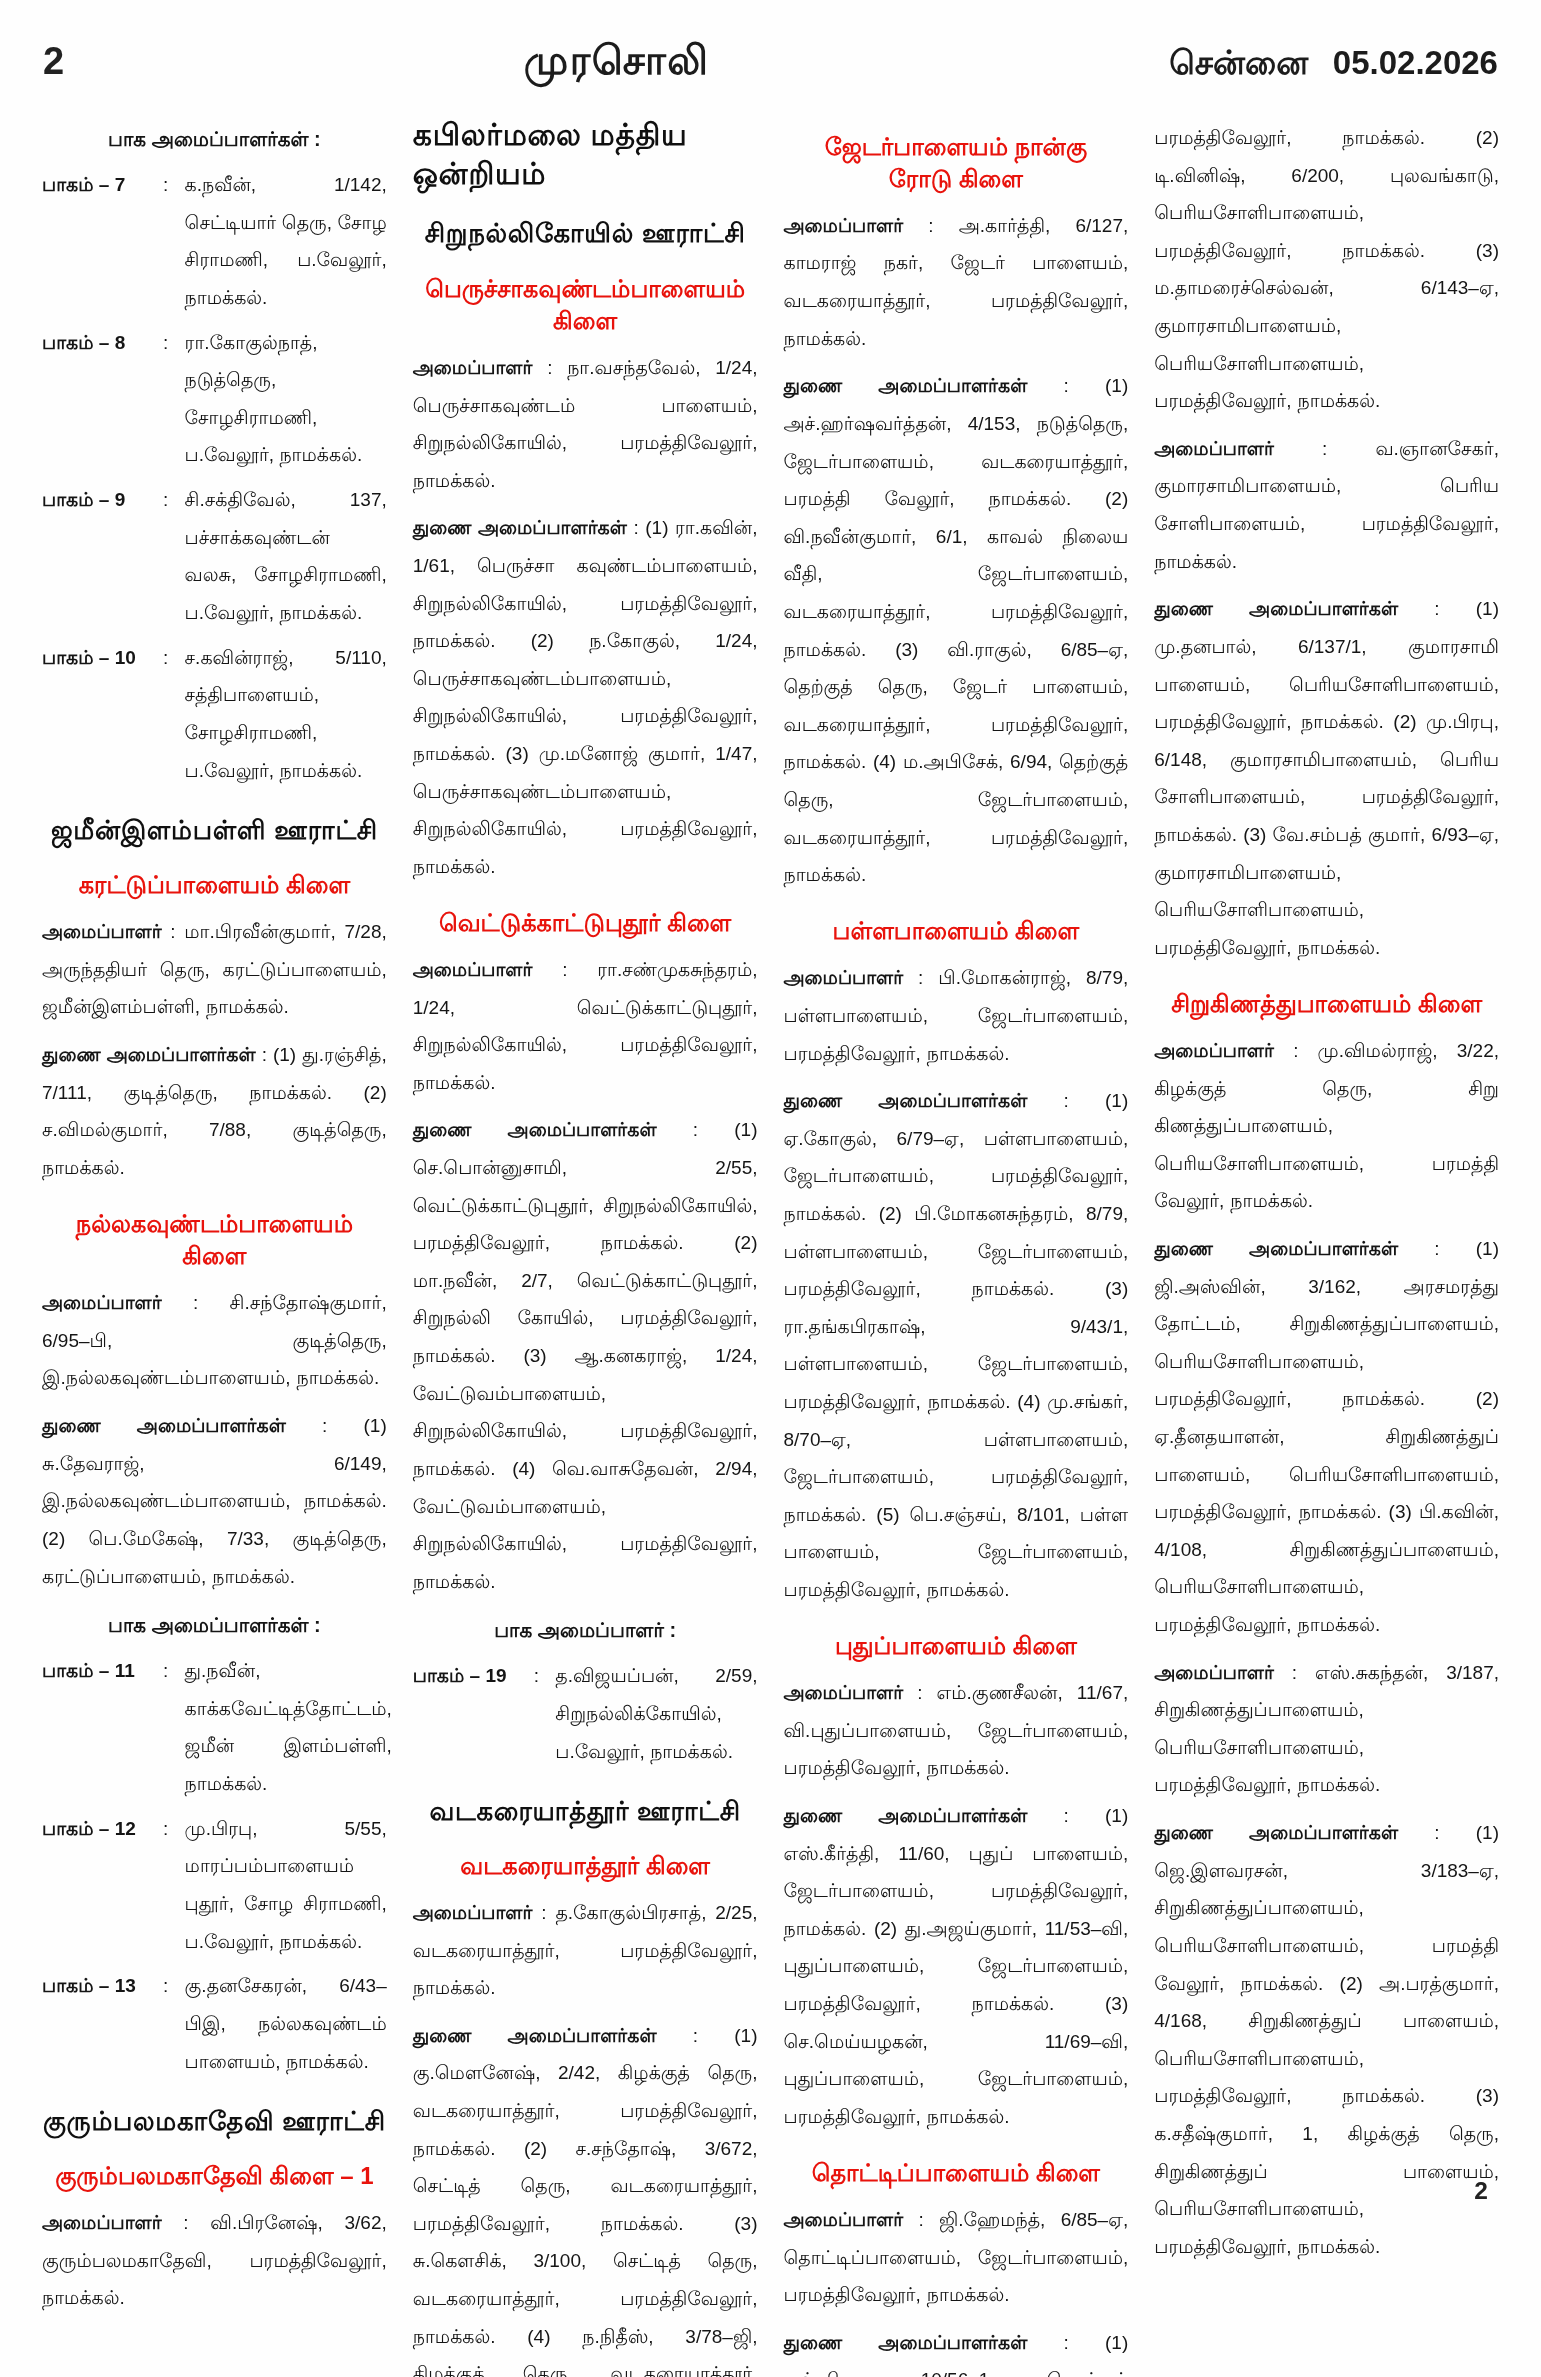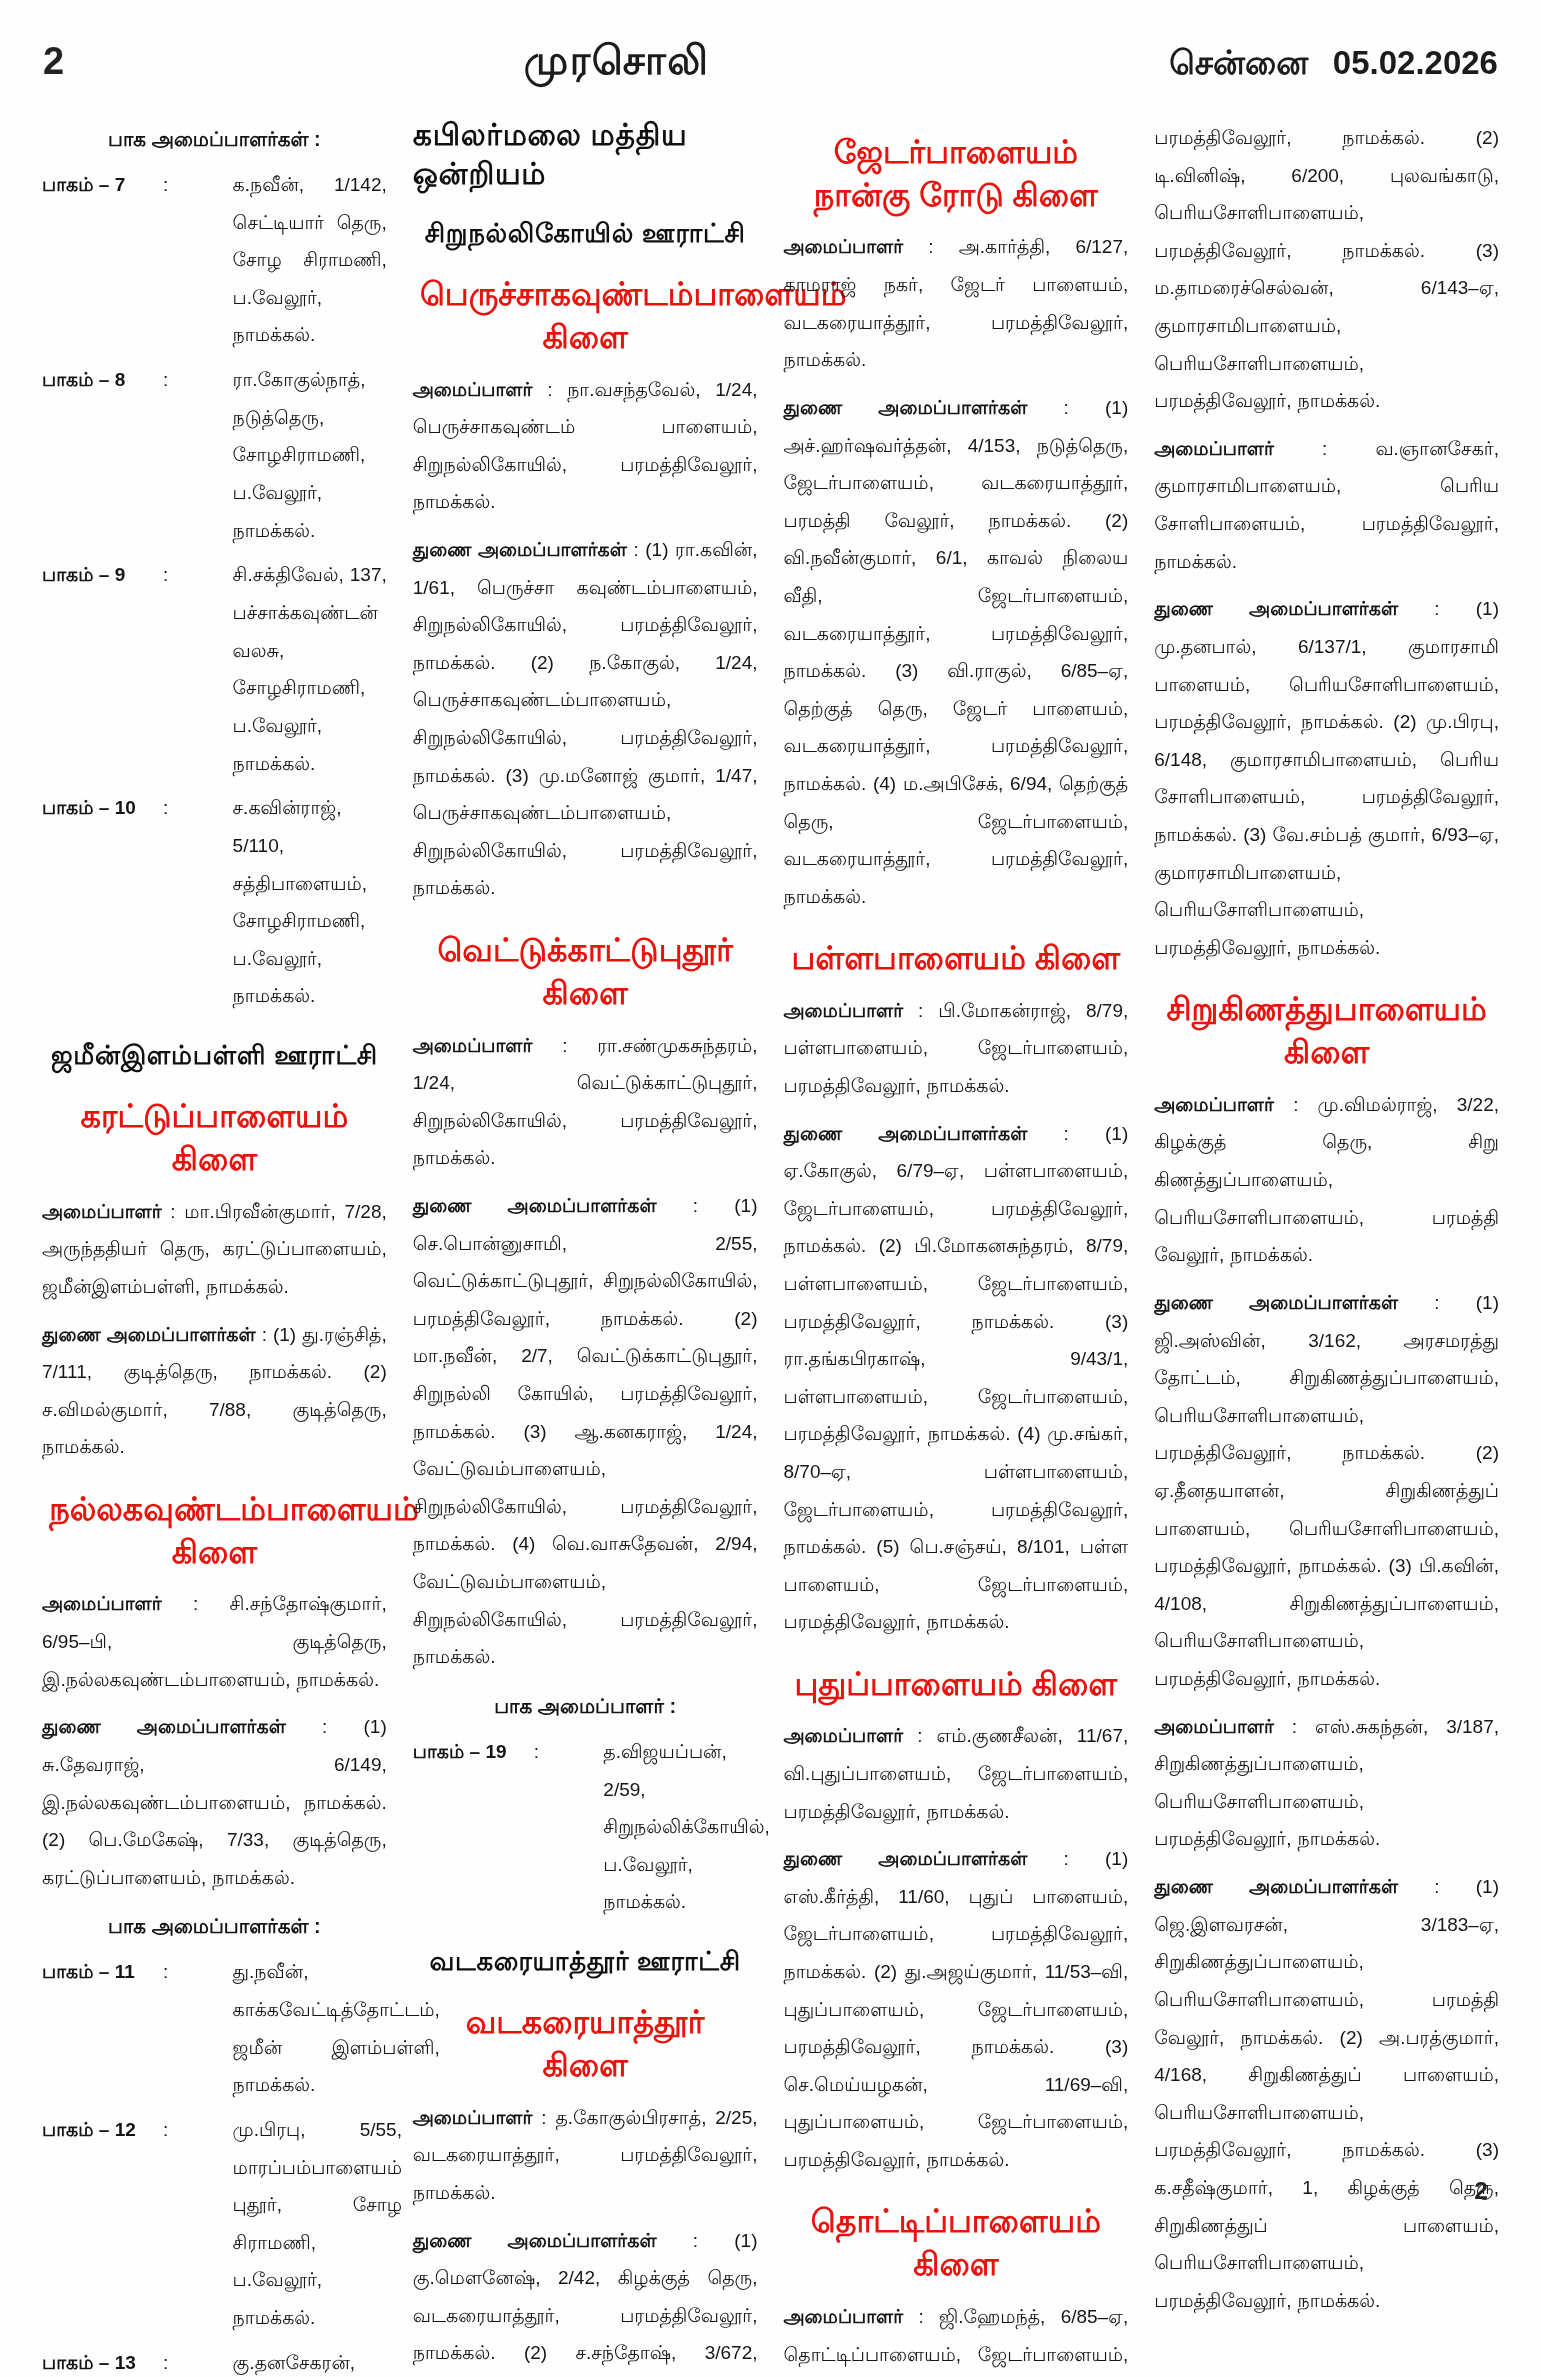--- a/index.html
+++ b/index.html
@@ -22,37 +22,37 @@
     column-gap:26px;padding:20px 42px 0 42px;
   }
   .col{min-width:0;}
   .para{
     font-size:19px;line-height:1.98;text-align:justify;
     margin:10px 0;word-spacing:0.7px;
   }
   .para b{font-weight:bold;}
   .branch-heading{
     color:#e8130c;font-weight:bold;text-align:center;
-    font-size:32px;line-height:1.35;margin:21.6px 7.2px 11.5px 7.2px;
+    font-size:24px;line-height:1.35;margin:21.6px 7.2px 11.5px 7.2px;
   }
   .panchayat-heading{
     color:#101010;font-weight:bold;text-align:center;
     font-size:26px;line-height:1.3;margin:24.5px 0 5.8px 0;letter-spacing:0.7px;
   }
   .union-heading{
     color:#101010;font-weight:bold;text-align:left;
     font-size:30px;line-height:1.3;margin:5.8px 0 7.2px 0;letter-spacing:0.7px;
   }
   .center-label{
     text-align:center;font-weight:bold;font-size:20px;margin:19px 0 13px 0;
   }
   .ward{display:grid;grid-template-columns:121px 21.6px 1fr;margin:7.2px 0;}
   .ward-num{font-weight:bold;font-size:19px;line-height:1.98;white-space:nowrap;}
   .ward-colon{font-size:19px;line-height:1.98;}
-  .ward-text{font-size:19px;line-height:1.98;text-align:justify;margin-left:48px;}
+  .ward-text{font-size:19px;line-height:1.98;text-align:justify;}
   .footer-page-num{
     position:absolute;right:53px;bottom:172px;
     font-size:24.5px;font-weight:bold;color:#222;
   }
 </style>
 </head>
 <body>
 
 <header class="page-header">
   <div class="page-num">2</div>

